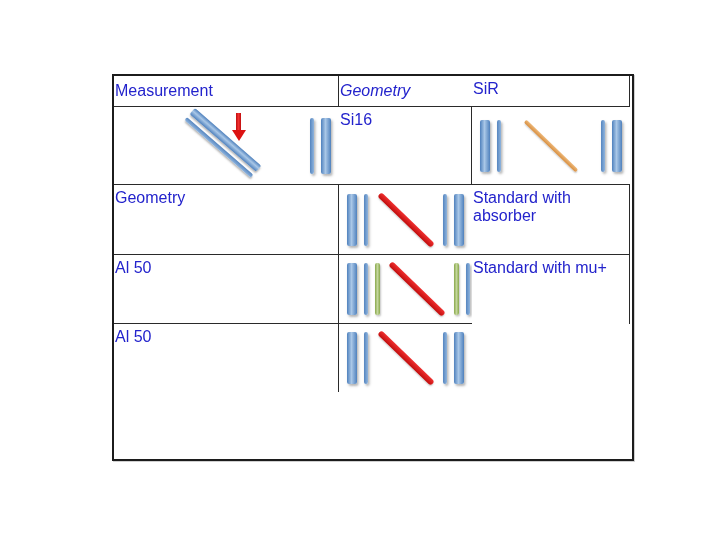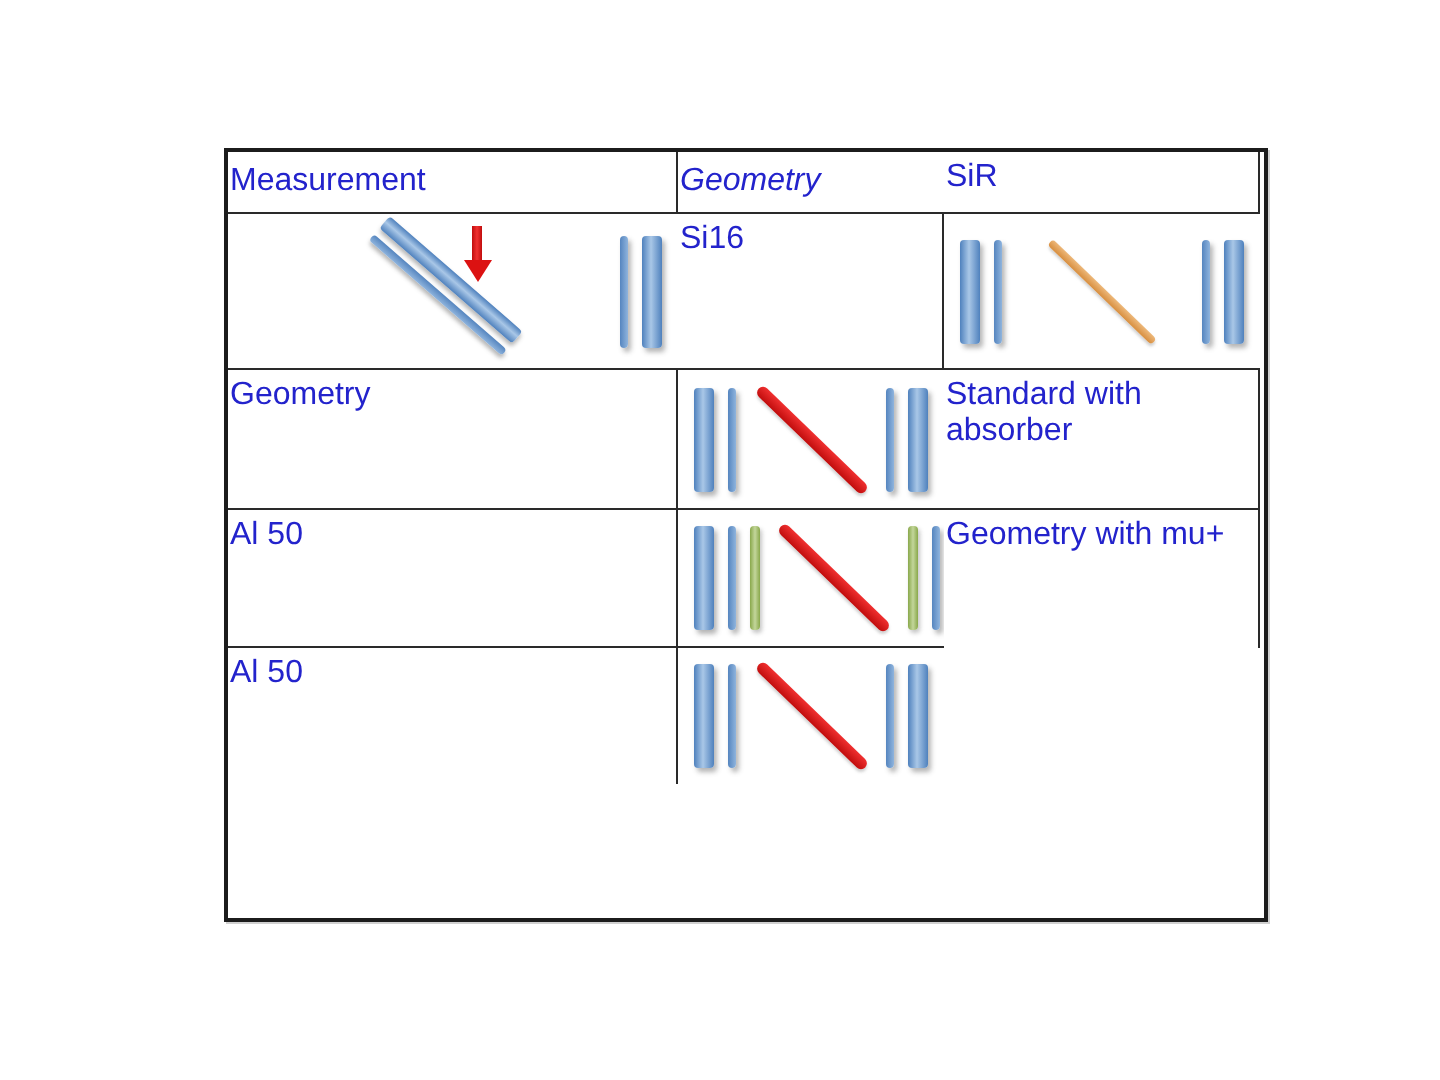--- a/index.html
+++ b/index.html
@@ -144,21 +144,21 @@
       <div class="center-area">
         <div class="beam red"></div>
       </div>
       <div class="bar-group">
         <div class="vbar green thin"></div>
         <div class="vbar blue thin"></div>
         <div class="vbar blue thick"></div>
       </div>
     </div>
 
-  <div class="cell last-row"><span>Geometry with mu+</span></div>
+  <div class="cell last-row"><span>Standard with mu+</span></div>
   <div class="cell last-row"><span>Al 50</span></div>
   <div class="cell last-row last-col geometry">
       <div class="bar-group">
         <div class="vbar blue thick"></div>
         <div class="vbar blue thin"></div>
       </div>
       <div class="center-area">
         <div class="beam red"></div>
       </div>
       <div class="bar-group">

